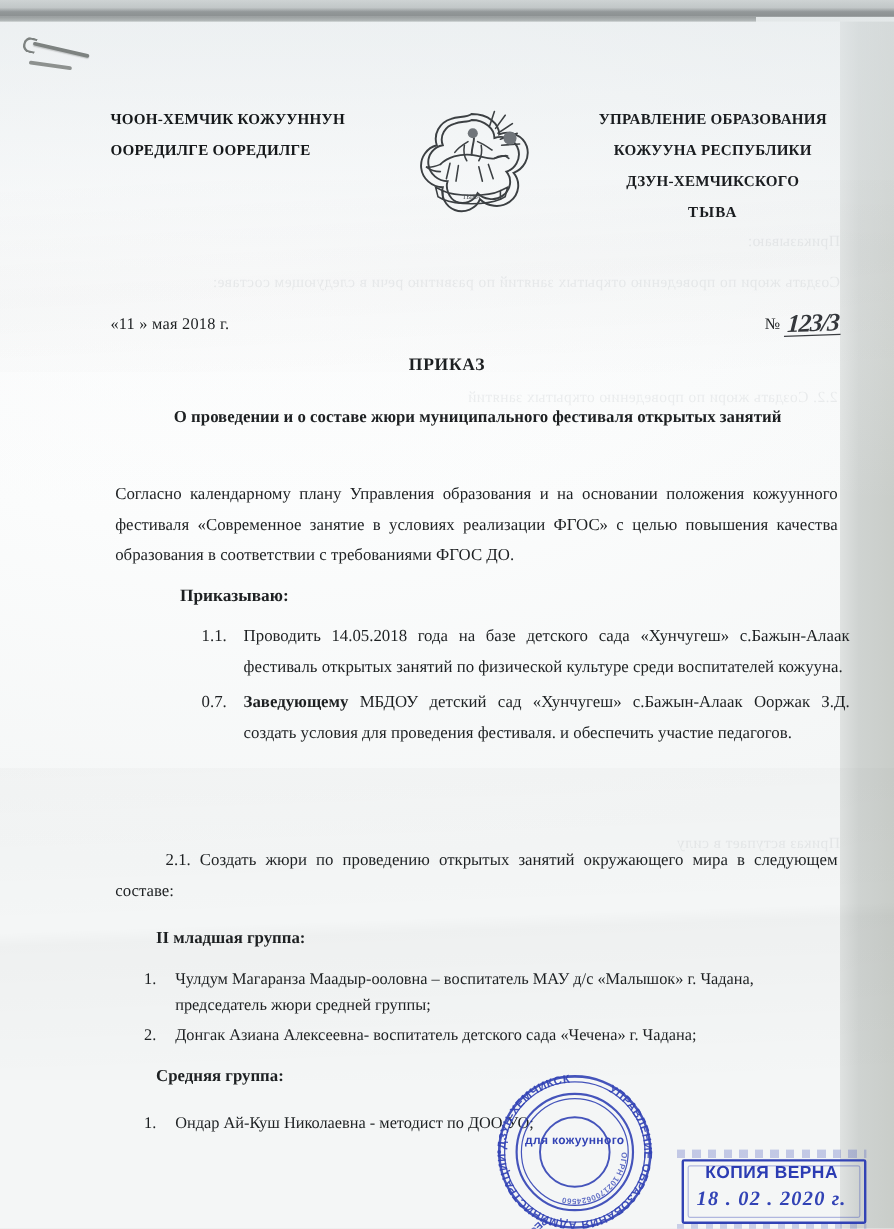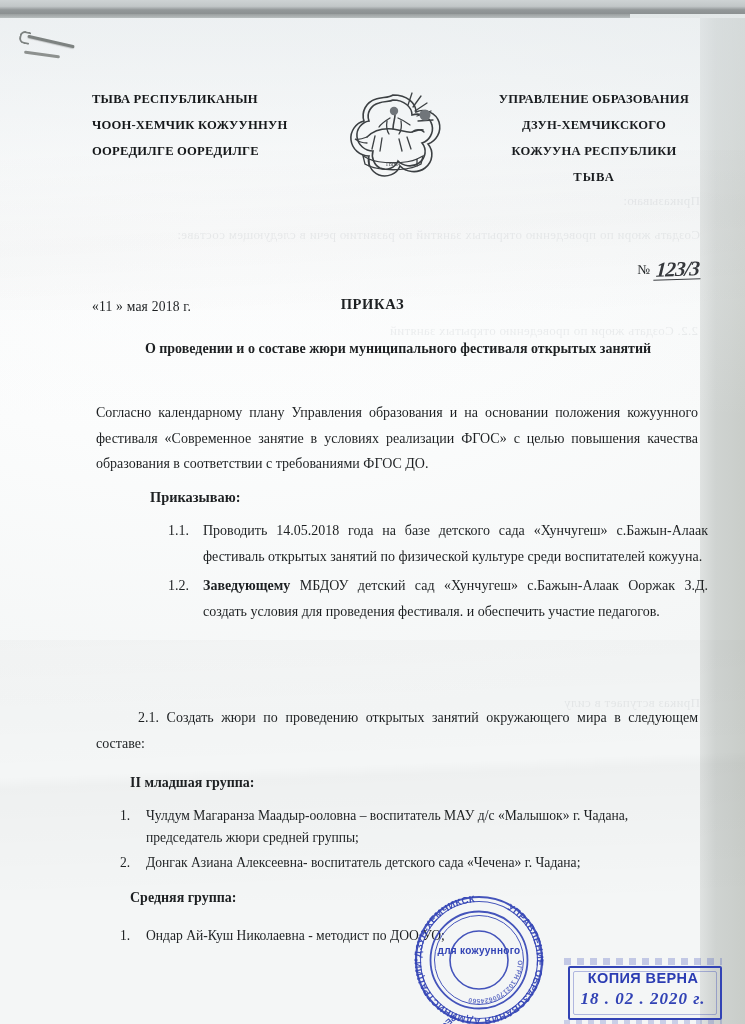--- a/index.html
+++ b/index.html
@@ -92,21 +92,21 @@
   .hdr-right .l4{letter-spacing:1px;}
 
   .emblem{
     position:absolute;left:245px;top:5px;width:112px;height:92px;
   }
 
   .dateline{
     position:absolute;left:92px;top:262px;width:612px;height:26px;
     font-size:13.6px;
   }
-  .dateline .date{position:absolute;left:0;top:0;letter-spacing:.2px;margin-top:37px;}
+  .dateline .date{position:absolute;left:0;top:0;letter-spacing:.2px;}
   .dateline .numwrap{position:absolute;right:3px;top:0;display:flex;align-items:flex-start;gap:4px;}
   .numsym{font-size:13.4px;}
   .numval{
     font-family:"Liberation Serif", serif;
     font-size:21px;font-style:italic;font-weight:bold;
     color:#35383c;letter-spacing:-1px;
     line-height:15px;
     border-bottom:1.4px solid #3b3e42;
     padding:0 2px 2px 2px;
     transform:skewX(-6deg) rotate(-2deg);
@@ -226,21 +226,20 @@
 
 <div class="doc">
 
   <div class="ghost" id="gh1">Приказываю:</div>
   <div class="ghost" id="gh2">Создать жюри по проведению открытых занятий по развитию речи в следующем составе:</div>
   <div class="ghost" id="gh3">2.2. Создать жюри по проведению открытых занятий</div>
   <div class="ghost" id="gh4">Приказ вступает в силу</div>
 
   <div class="header">
     <div class="hdr-left">
-      <div>ТЫВА РЕСПУБЛИКАНЫН</div>
       <div>ЧООН-ХЕМЧИК КОЖУУННУН</div>
       <div>ООРЕДИЛГЕ ООРЕДИЛГЕ</div>
     </div>
 
     <div class="emblem">
       <svg width="112" height="92" viewBox="0 0 112 92">
         <g fill="none" stroke="#3c4043" stroke-width="1.6">
           <path d="M56 4 C70 4 79 12 79 21 C88 17 99 22 102 31 C105 41 99 50 91 53
                    C97 60 96 71 88 77 C80 83 69 81 63 75 C60 83 50 87 42 84
                    C34 81 30 72 32 65 C23 65 15 58 14 49 C13 40 19 32 27 30
@@ -269,22 +268,22 @@
         <g stroke="#3c4043" stroke-width="1.3" fill="none">
           <path d="M32 68 c10 5 38 5 48 0 l0 7 c-12 5 -36 5 -48 0 Z"></path>
           <path d="M32 68 l-6 -3 l2 8 l4 2 M80 68 l6 -3 l-2 8 l-4 2"></path>
         </g>
         <text x="56" y="75" font-size="5.5" fill="#4a4e52" text-anchor="middle" font-family="Liberation Serif, serif">ТЫВА</text>
       </svg>
     </div>
 
     <div class="hdr-right">
       <div>УПРАВЛЕНИЕ ОБРАЗОВАНИЯ</div>
+      <div>КОЖУУНА РЕСПУБЛИКИ</div>
       <div>ДЗУН-ХЕМЧИКСКОГО</div>
-      <div>КОЖУУНА РЕСПУБЛИКИ</div>
       <div class="l4">ТЫВА</div>
     </div>
   </div>
 
   <div class="dateline">
     <div class="date">«11 » мая 2018 г.</div>
     <div class="numwrap">
       <span class="numsym">№</span>
       <span class="numval">123/3</span>
     </div>
@@ -296,21 +295,21 @@
   <div class="para" id="p-basis">Согласно календарному плану Управления образования и на основании положения кожуунного фестиваля  «Современное занятие в условиях реализации   ФГОС» с целью повышения качества образования в соответствии с требованиями ФГОС ДО.</div>
 
   <div class="para" id="p-order">Приказываю:</div>
 
   <div class="numlist">
     <div class="numitem">
       <span class="n">1.1.</span>
       <span>Проводить 14.05.2018 года на базе детского сада «Хунчугеш» с.Бажын-Алаак фестиваль открытых занятий по физической культуре среди воспитателей кожууна.</span>
     </div>
     <div class="numitem">
-      <span class="n">1.2.</span>
+      <span class="n">0.7.</span>
       <span class="bold">Заведующему</span><span>  МБДОУ детский сад «Хунчугеш» с.Бажын-Алаак  Ооржак З.Д. создать условия для проведения фестиваля. и обеспечить участие педагогов.</span>
     </div>
   </div>
 
   <div class="para" id="p-jury">
     <span class="ind"></span><span>2.1. Создать жюри по проведению открытых занятий окружающего мира  в следующем составе:</span>
   </div>
 
   <div class="grouphead" id="g1">II младшая группа:</div>
   <div class="people" id="people1">

